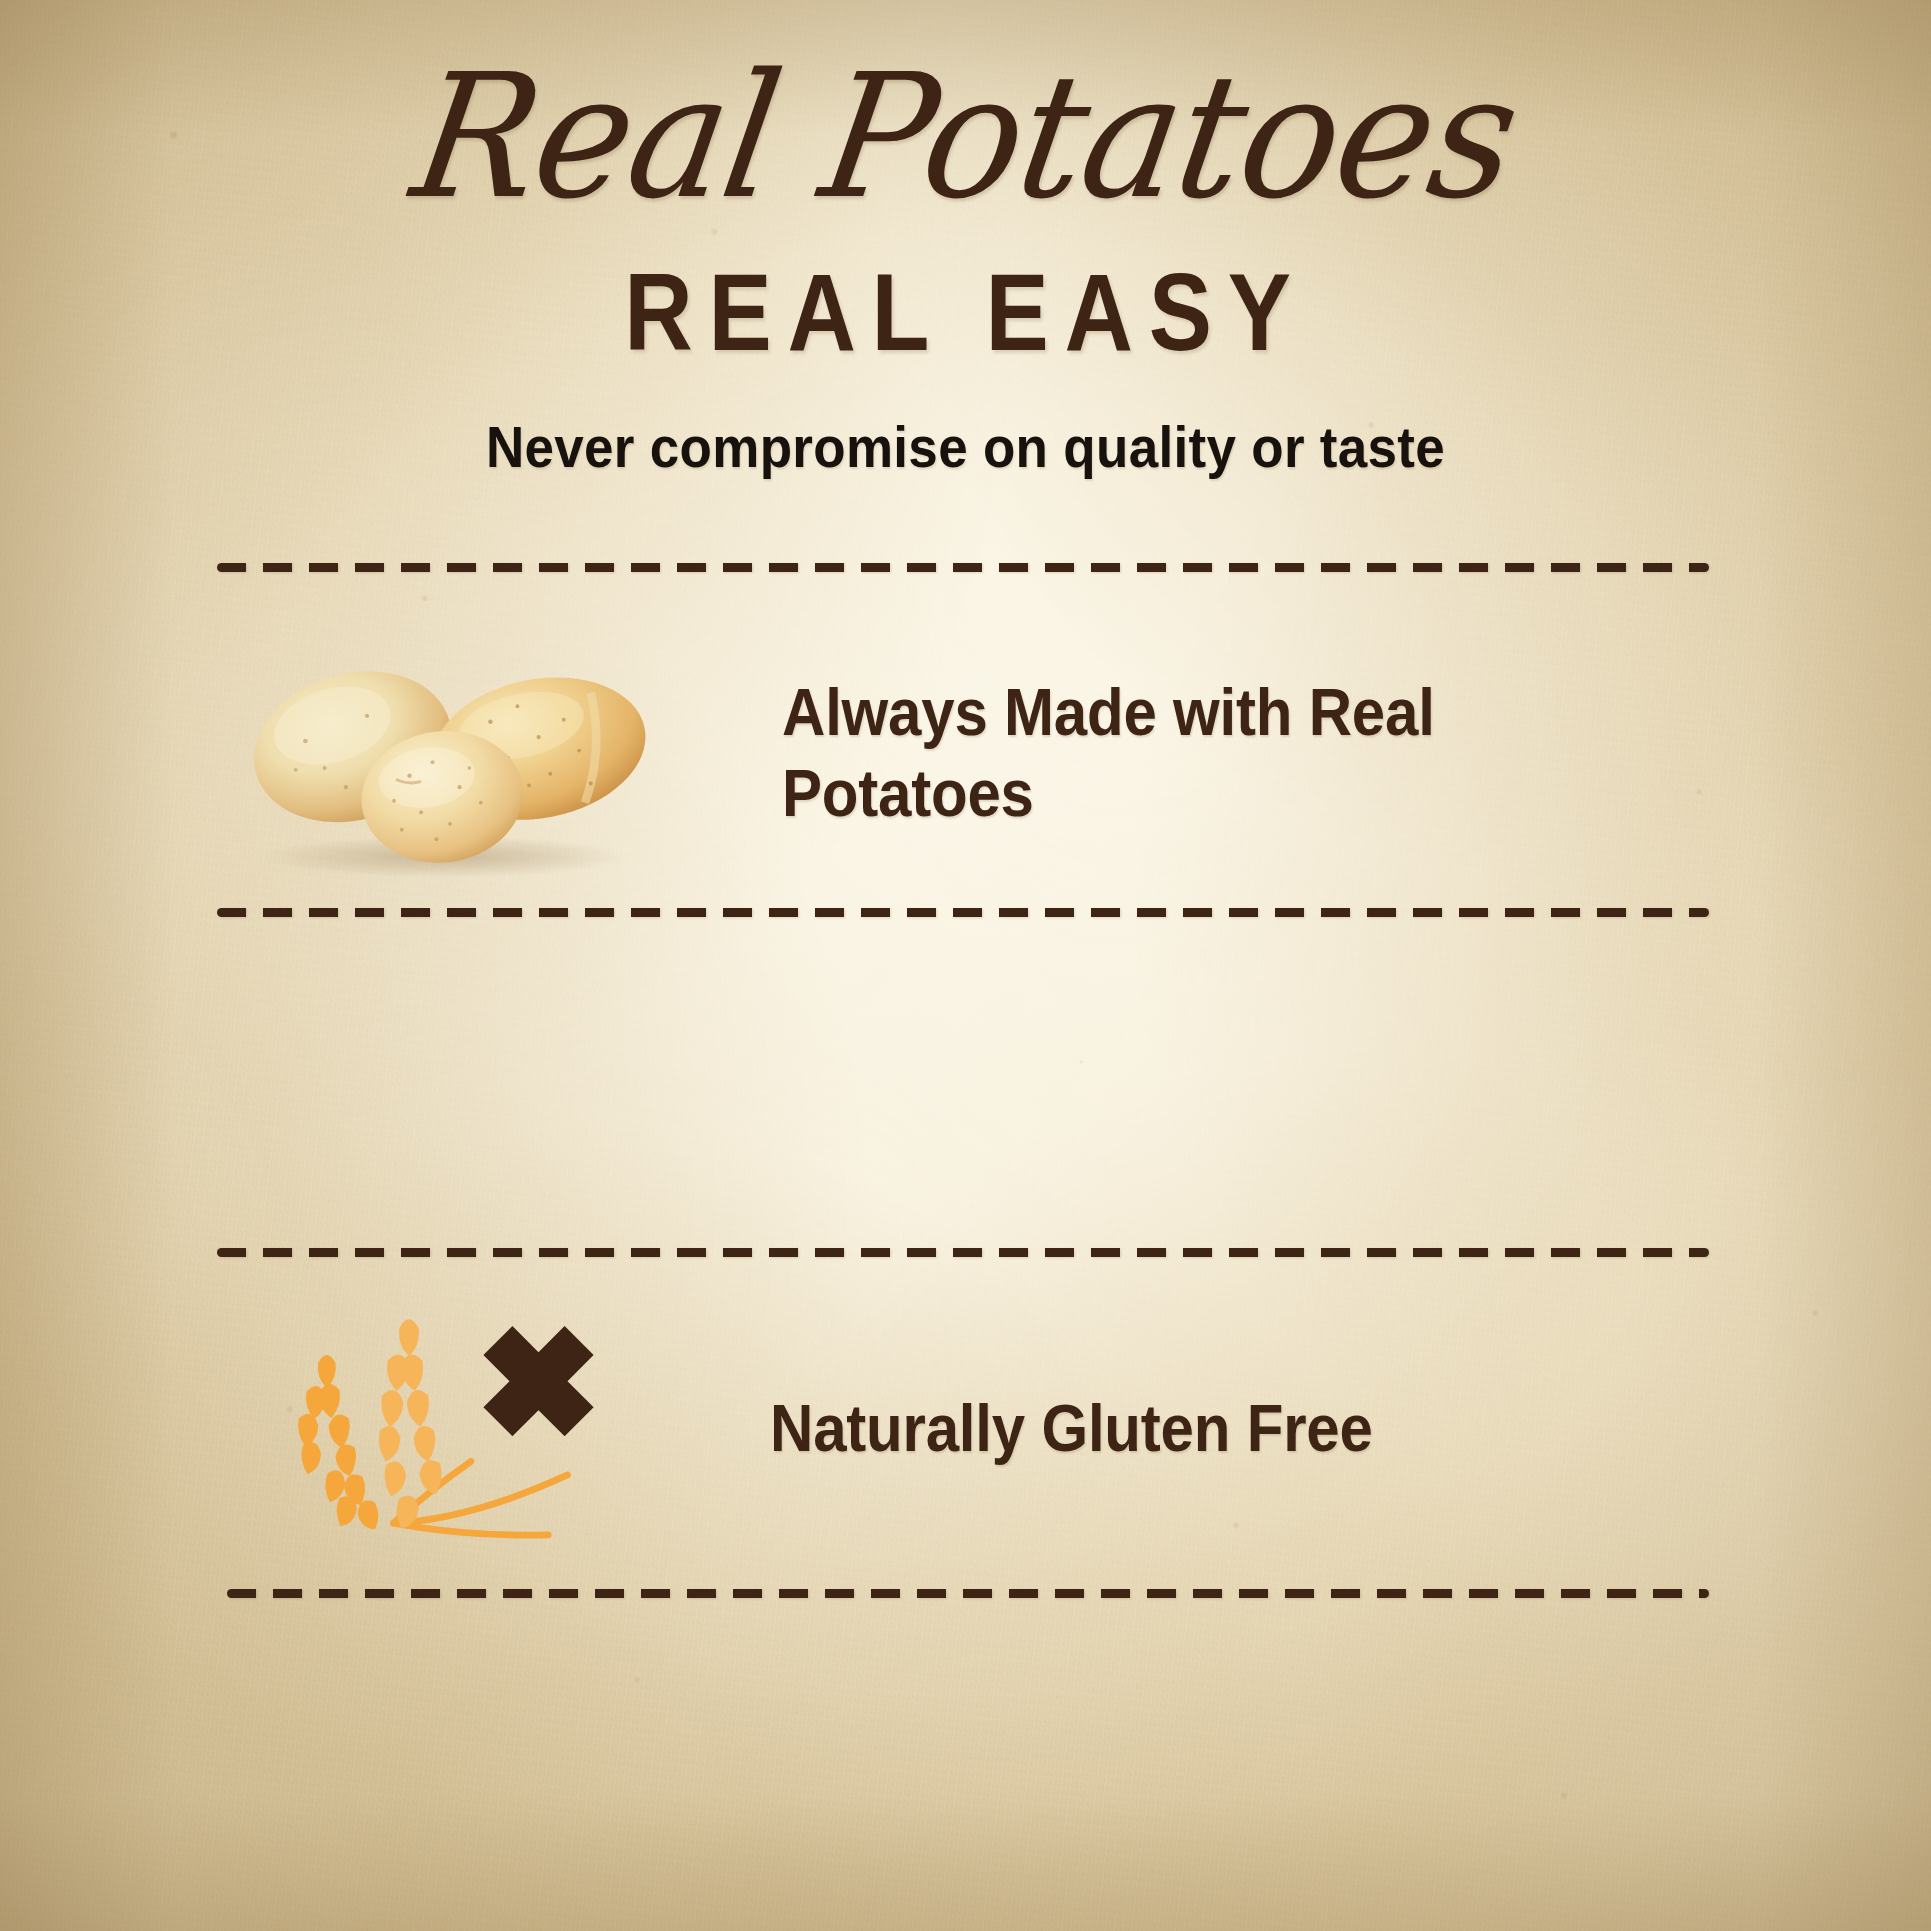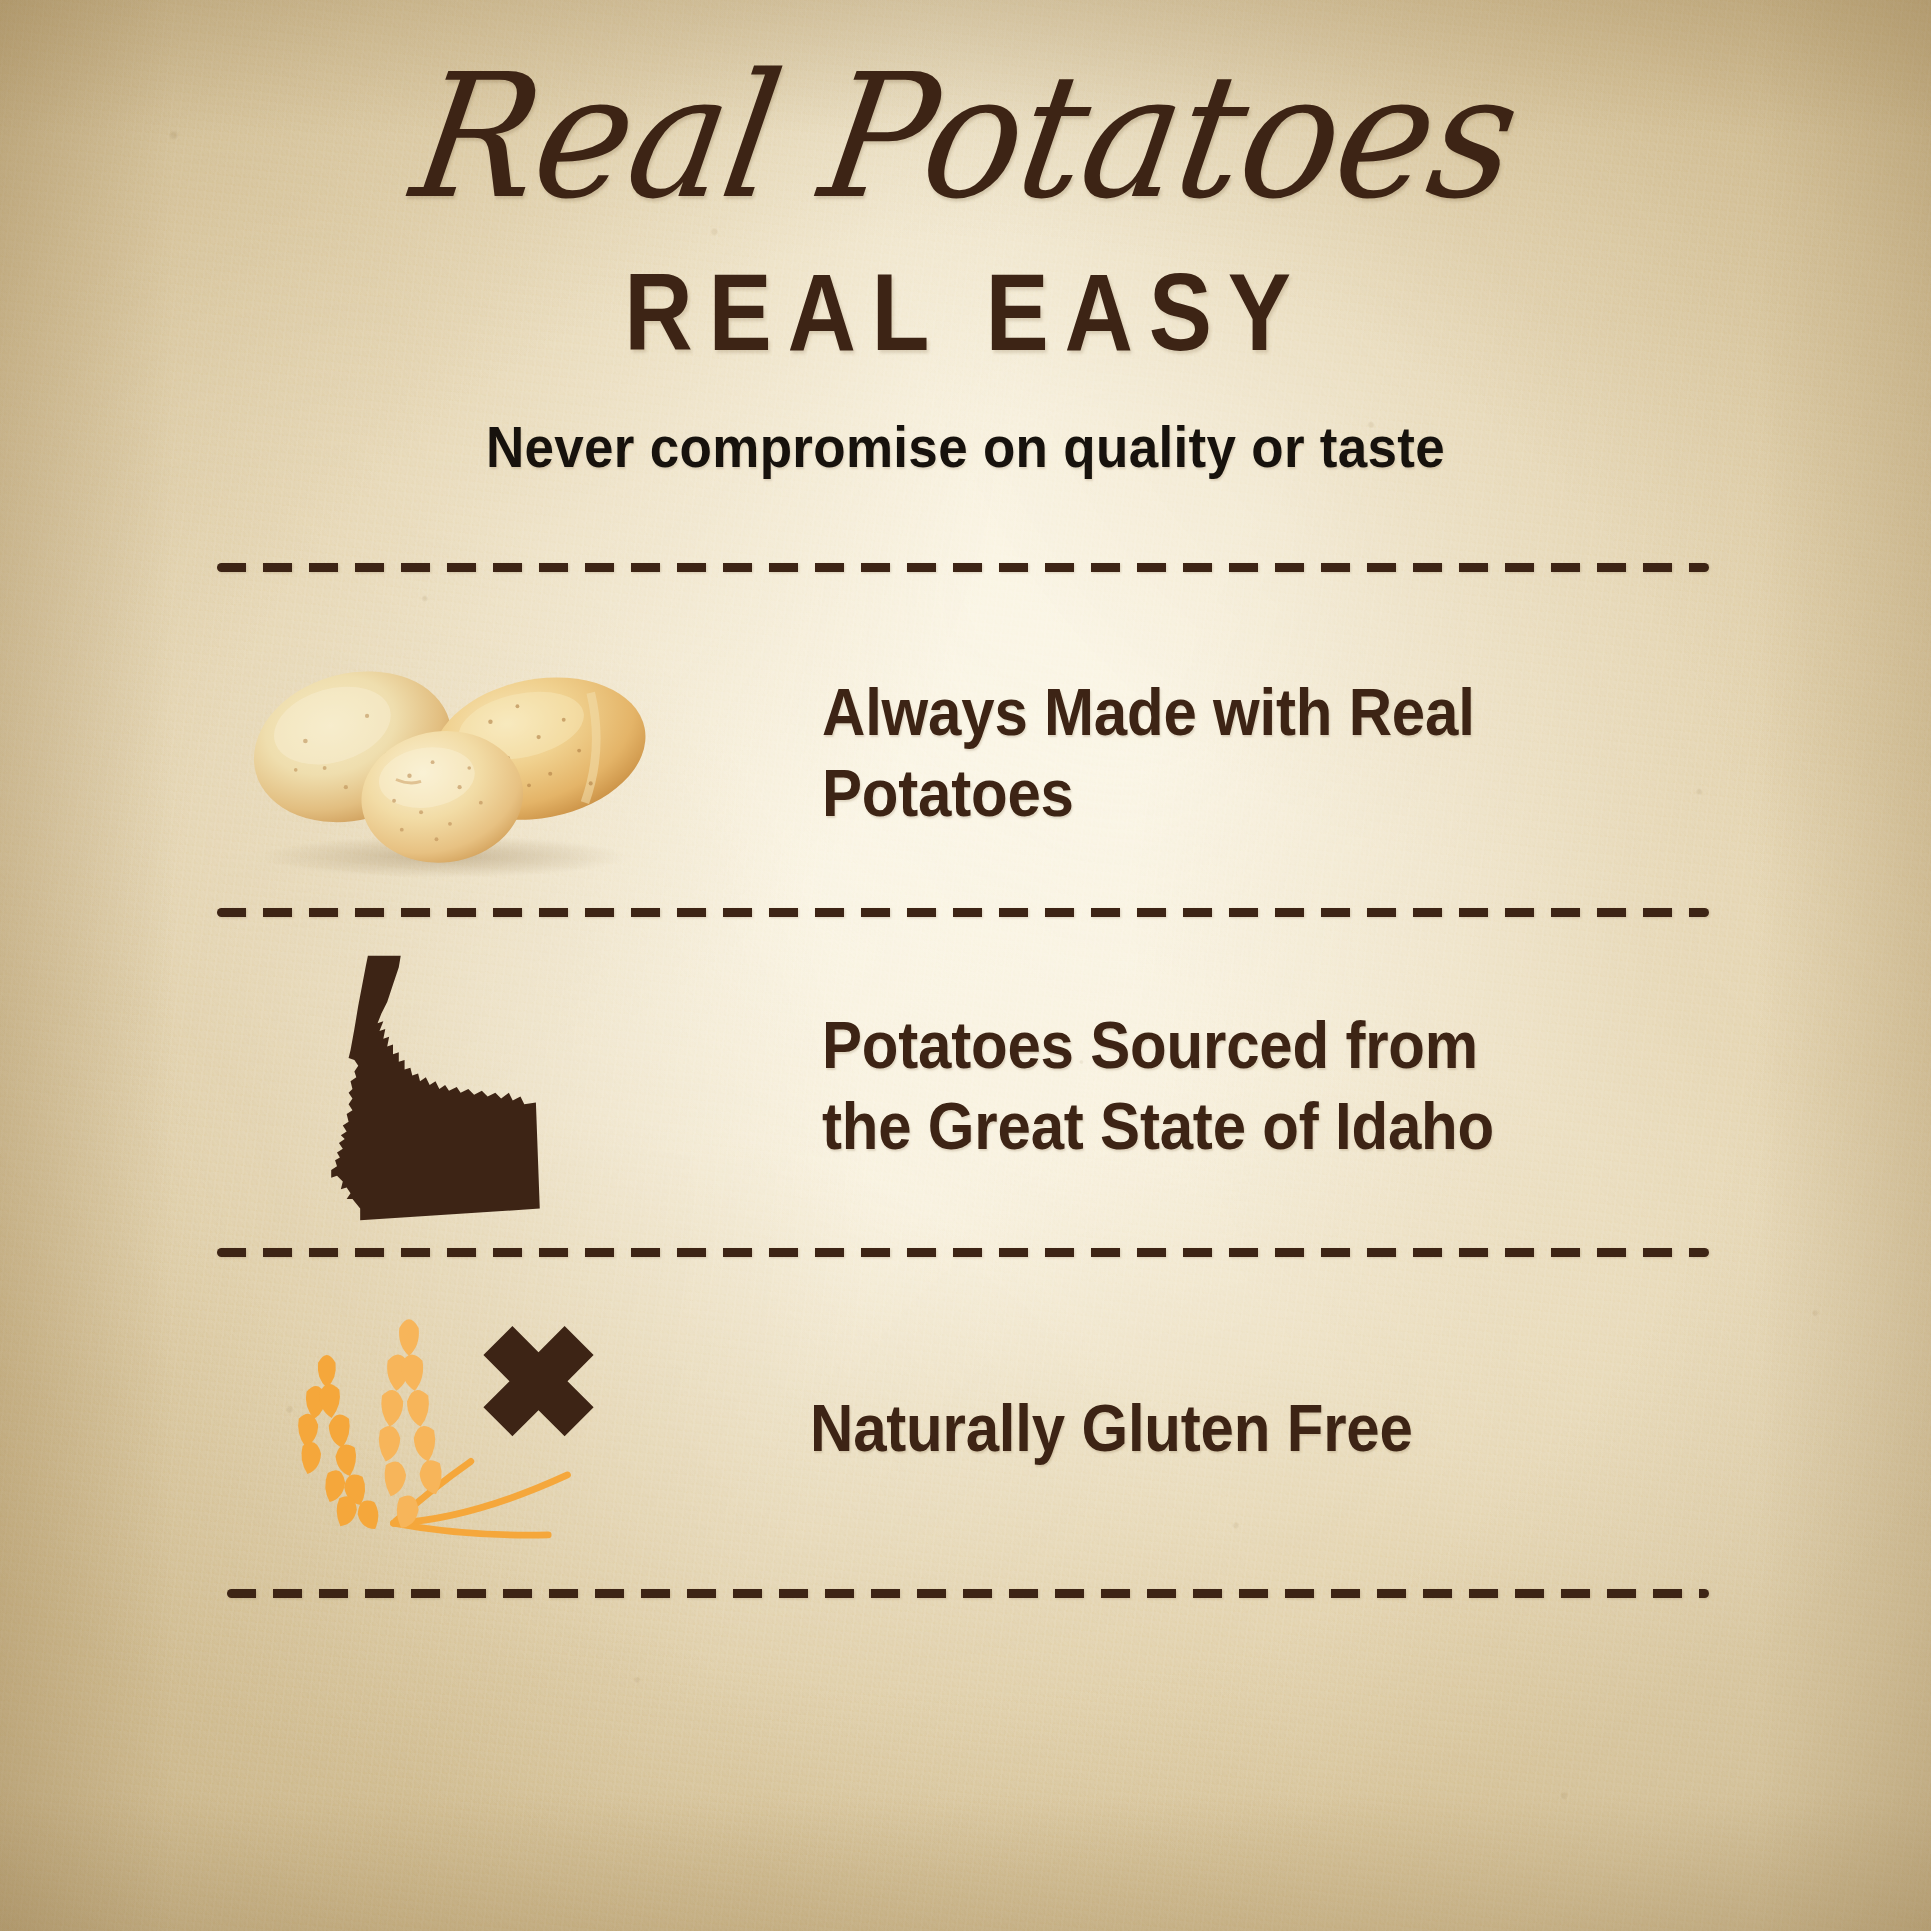--- a/index.html
+++ b/index.html
@@ -132,21 +132,20 @@
     background-repeat: repeat-x;
     border-radius: 4.8px;
     filter: drop-shadow(1px 1.9px 1px rgba(120,95,60,.22));
   }
 
   
   .row {
     position: absolute;
     display: flex;
     align-items: center;
-    gap: 40px;
   }
   .row-icon {
     position: relative;
     flex: 0 0 auto;
     display: flex;
     align-items: center;
     justify-content: center;
   }
   .row-text {
     font-family: "Liberation Sans", sans-serif;
@@ -267,44 +266,20 @@
           </g>
         </svg>
       </div>
 
       <div class="row-text" style="margin-left:116px; width:850px;">
         <div>Always Made with Real</div>
         <div>Potatoes</div>
       </div>
     </div>
 
-    <div class="row" style="left:232px; top:941px; width:1506px; height:290px;">
-
-      <div class="row-icon" style="width:434px; height:280px;">
-        <svg width="434" height="280" viewBox="0 0 300 290" aria-hidden="true">
-          <path fill="#3D2415" d="
-            M100 10 L66 10 L64 20 L56 62 L52 86 L48 108 L46 116 L52 118 L56 124
-            L52 130 L54 136 L48 140 L50 148 L46 152 L50 158 L46 164 L50 170
-            L44 174 L46 182 L40 186 L44 192 L38 196 L42 200 L36 204 L40 210
-            L34 214 L37 219 L32 222 L34 228 L28 232 L28 240
-            L34 238 L40 244 L38 252 L44 250 L48 256 L44 262 L50 262
-            L58 272 L58 284 L244 272 L240 162 L228 164 L224 156 L216 160
-            L212 152 L204 158 L198 152 L190 156 L184 150 L176 154 L170 148
-            L162 152 L158 146 L150 150 L146 144 L140 148 L136 140 L130 144
-            L126 136 L120 140 L118 132 L112 134 L110 126 L104 128 L104 118
-            L98 120 L98 110 L92 112 L92 102 L86 104 L88 94 L82 96 L84 86
-            L78 88 L82 78 L76 80 L80 70 L86 58 L92 40 L98 22 Z"></path>
-        </svg>
-      </div>
-
-      <div class="row-text" style="margin-left:116px; width:869px;">
-        <div>Potatoes Sourced from</div>
-        <div>the Great State of Idaho</div>
-      </div>
-    </div>
 
     <div class="row" style="left:220px; top:1284px; width:1506px; height:290px;">
 
       <div class="row-icon" style="width:434px; height:261px;">
         <svg width="434" height="261" viewBox="0 0 330 270" aria-hidden="true">
           <g stroke="#F5A73B" stroke-width="7" fill="none" stroke-linecap="round">
             <path d="M120 232 Q200 228 300 182"></path>
             <path d="M120 232 Q195 246 280 244"></path>
             <path d="M122 230 Q160 196 200 168"></path>
           </g>

